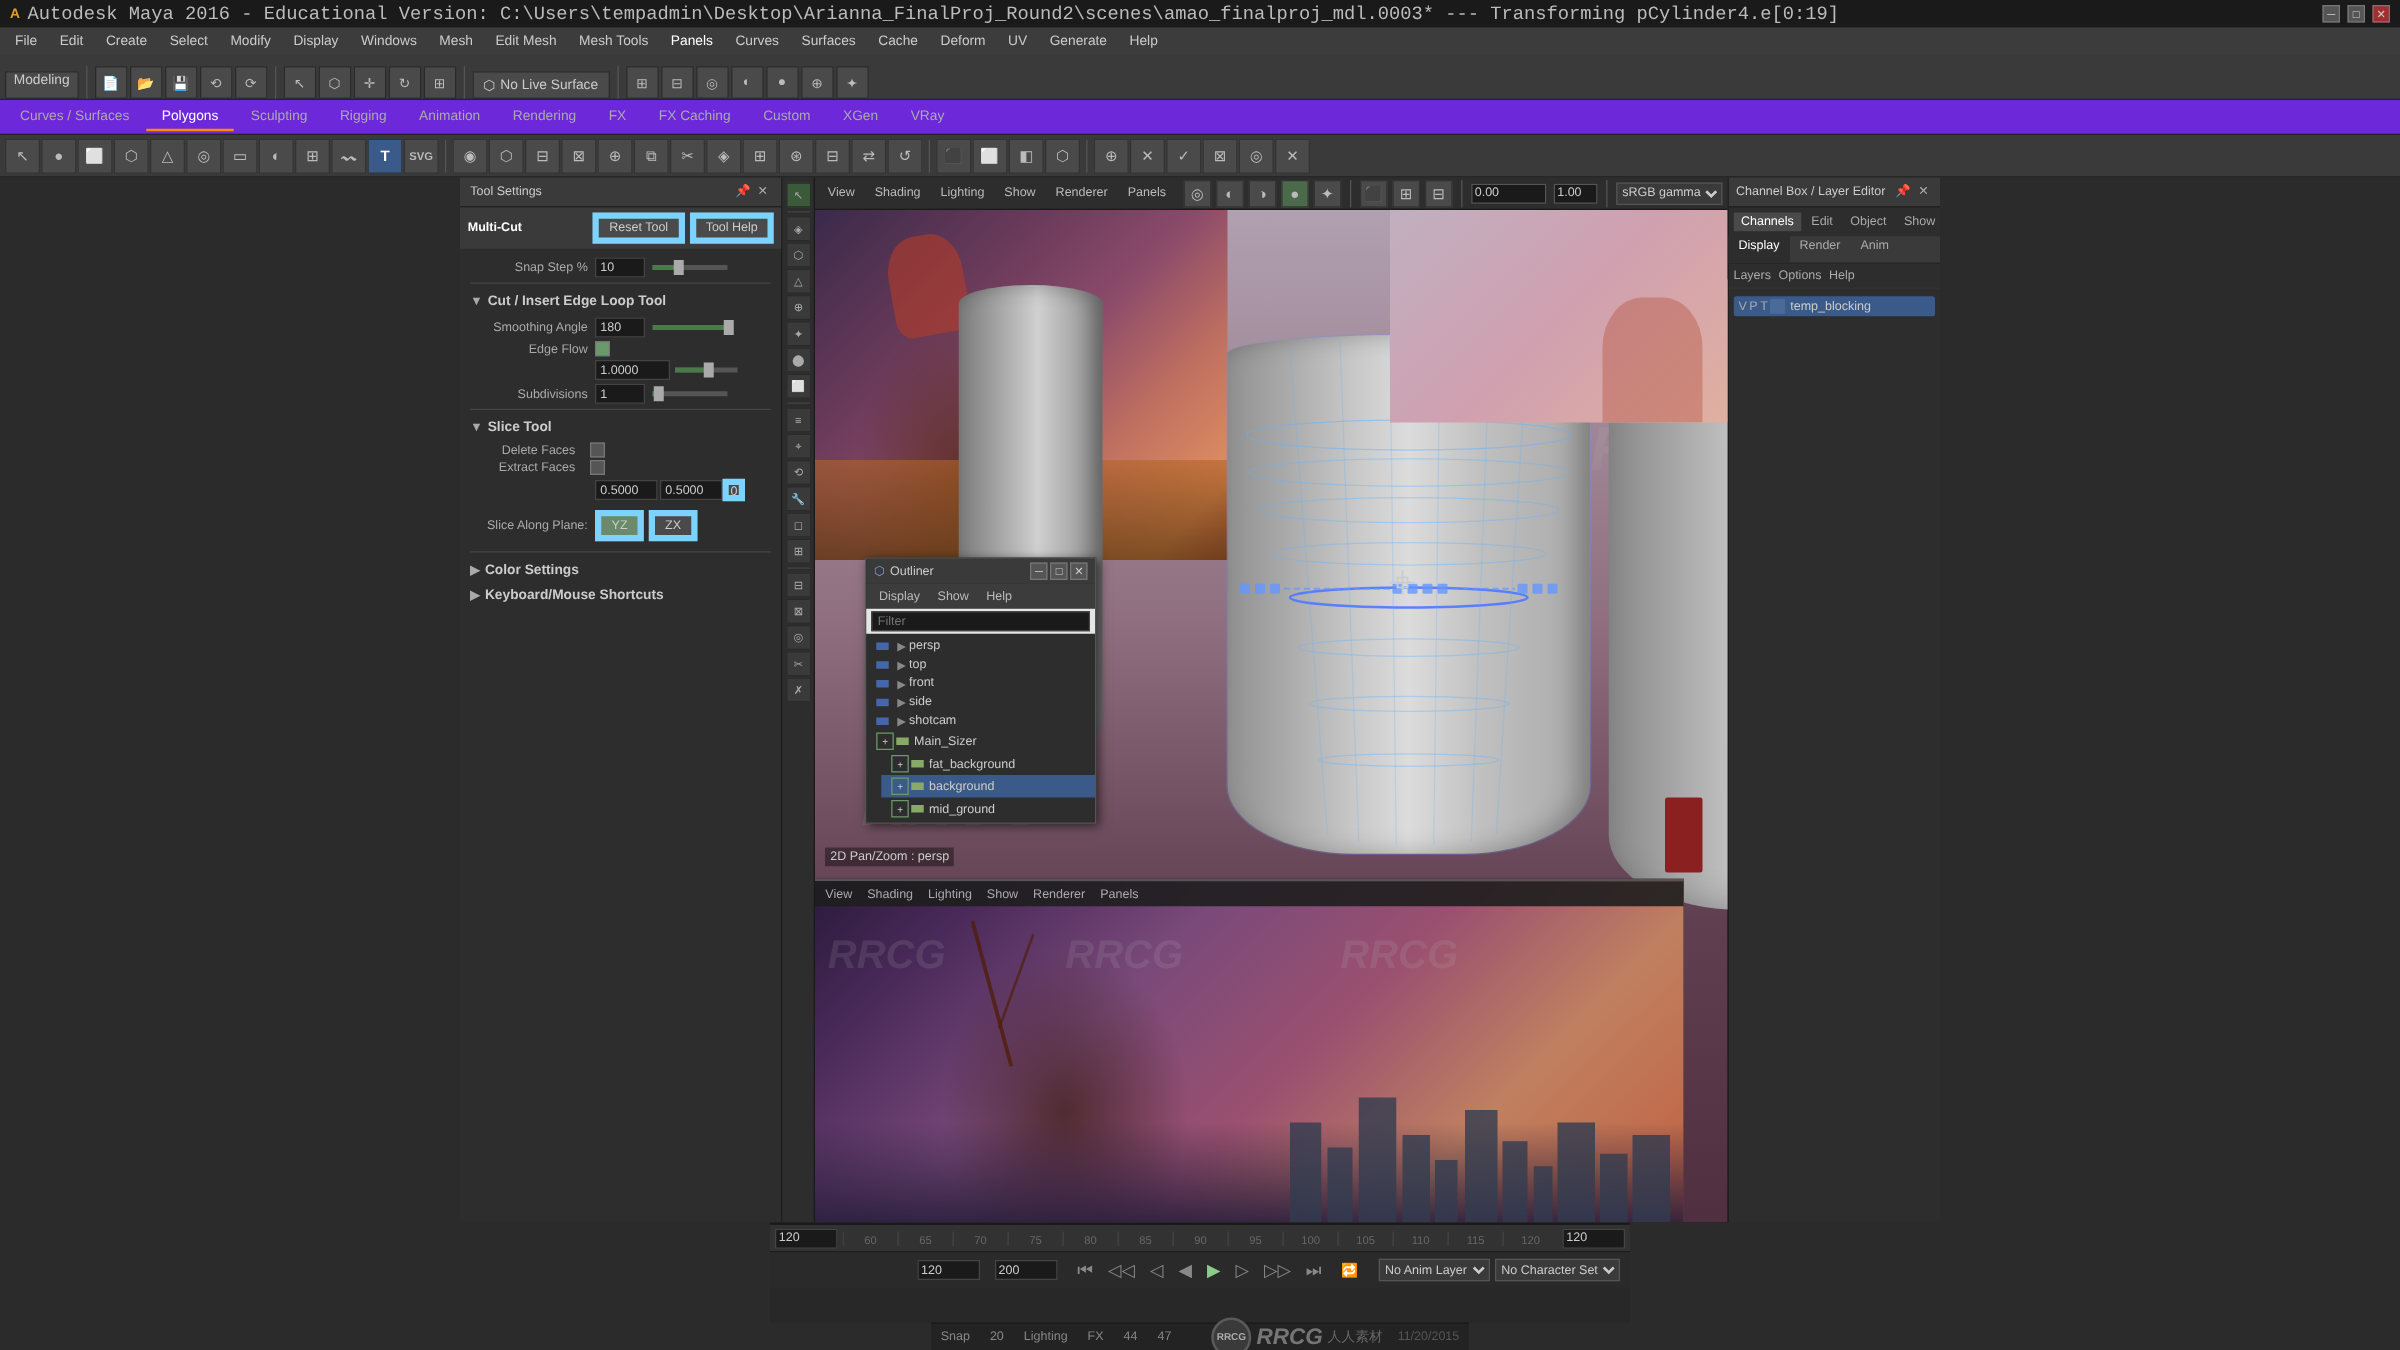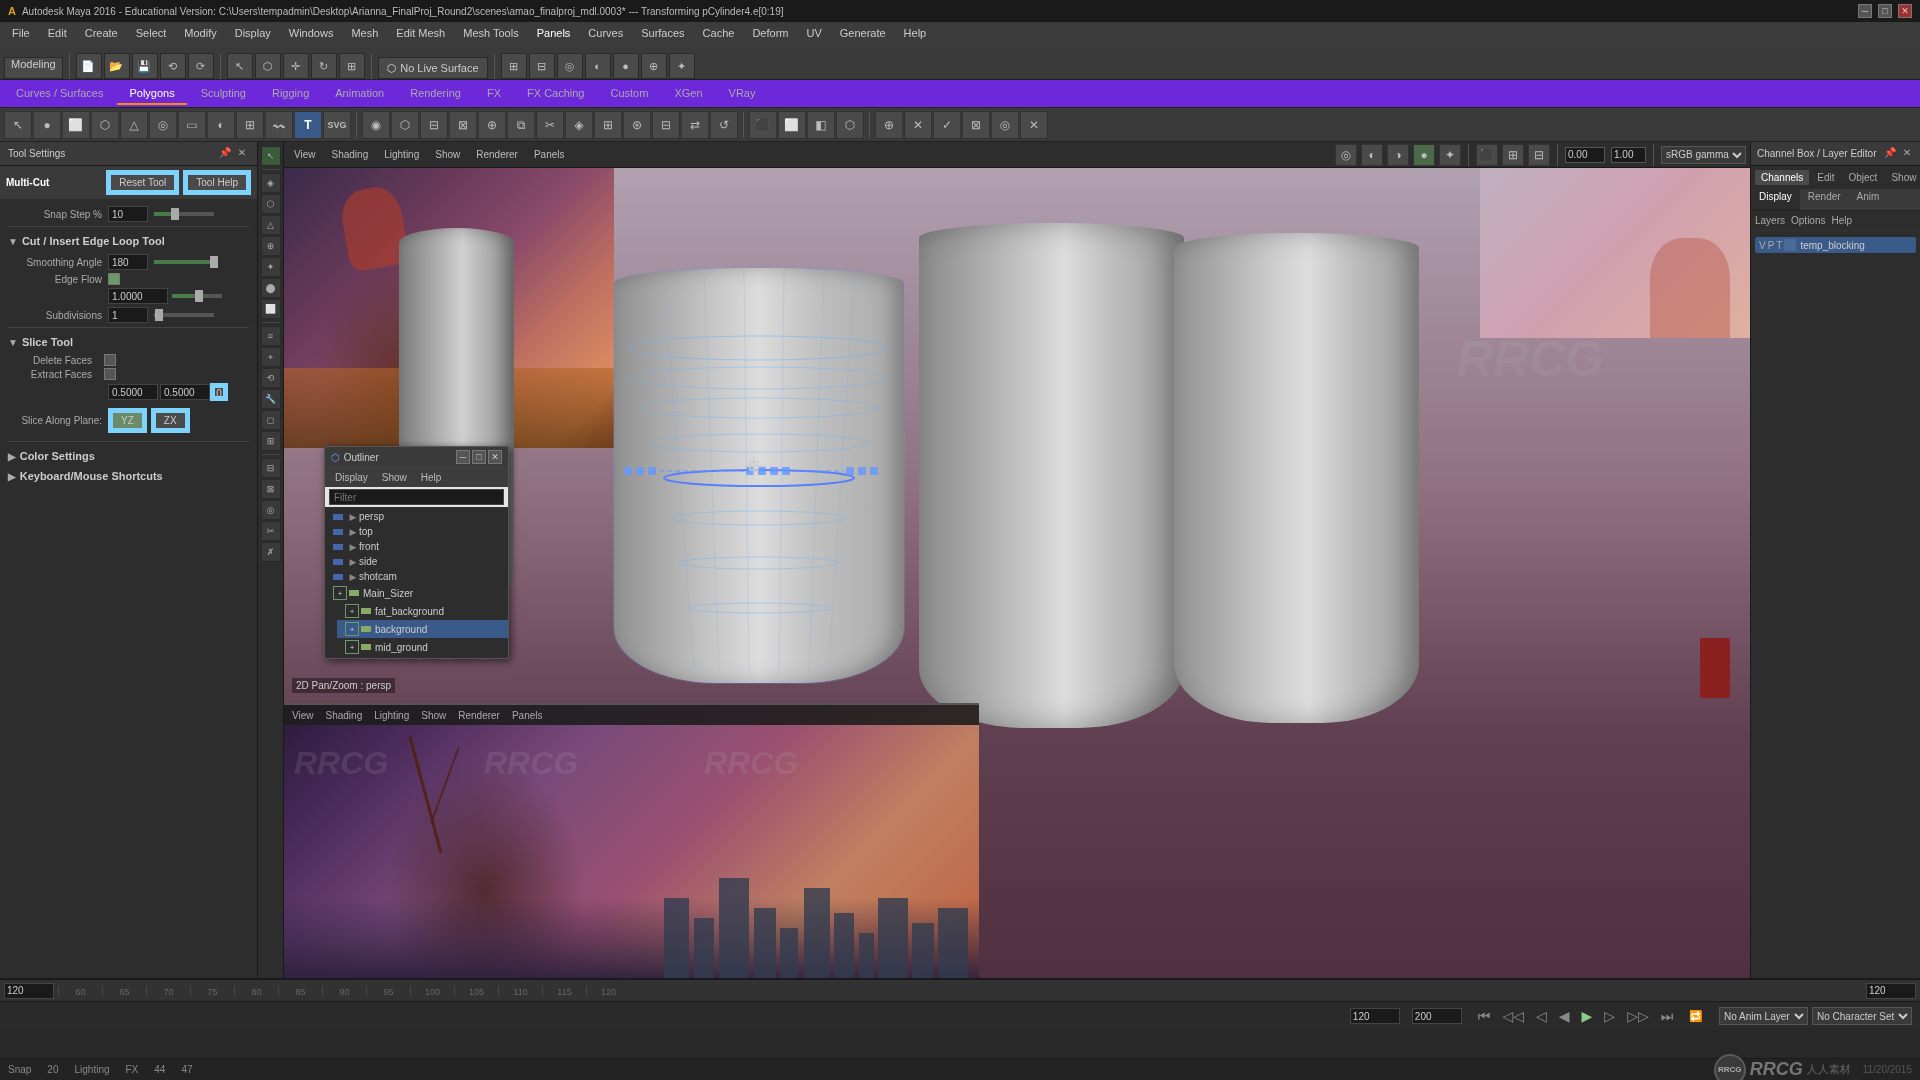--- a/index.html
+++ b/index.html
@@ -260,21 +260,21 @@
       color: #aaa; font-size: 9px;
     }
     .lib-btn.active-tool { background: #3a5a3a; }
   </style>
 </head>
 <body>
 
 <div id="titlebar">
   <div id="titlebar-left">
     <span style="color:#e0a020;font-weight:bold;font-size:11px;">A</span>
-    <span style="font-size:10px;">Autodesk Maya 2016 - Educational Version: C:\Users\tempadmin\Desktop\Arianna_FinalProj_Round2\scenes\amao_finalproj_mdl.0003*    --- Transforming pCylinder4.e[0:19]</span>
+    <span style="font-size:15px;font-family:Liberation Mono, monospace;">Autodesk Maya 2016 - Educational Version: C:\Users\tempadmin\Desktop\Arianna_FinalProj_Round2\scenes\amao_finalproj_mdl.0003*    --- Transforming pCylinder4.e[0:19]</span>
   </div>
   <div id="titlebar-controls">
     <div class="title-btn">─</div>
     <div class="title-btn">□</div>
     <div class="title-btn" style="background:#a03030;">✕</div>
   </div>
 </div>
 
 <div id="menubar">
   <div class="menu-item">File</div>
@@ -377,21 +377,21 @@
   <div class="icon-btn">⬡</div>
   <div style="width:1px;height:26px;background:#555;margin:0 4px;"></div>
   <div class="icon-btn">⊕</div>
   <div class="icon-btn">✕</div>
   <div class="icon-btn">✓</div>
   <div class="icon-btn">⊠</div>
   <div class="icon-btn">◎</div>
   <div class="icon-btn">✕</div>
 </div>
 
-<div id="content-region" style="display:flex; height:calc(1080px - 22px - 22px - 36px - 28px - 34px); flex-direction:column;">
+<div id="content-region" style="display:flex; height:calc(1080px - 22px - 22px - 36px - 28px - 34px); flex-direction:column;align-items:center;">
 
   <div style="display:flex; flex:1; min-height:0; overflow:hidden;">
 
     <div id="left-panel">
       <div id="tool-settings-header">
         <span style="font-size:10px;color:#ccc;">Tool Settings</span>
         <div style="display:flex;gap:2px;">
           <div class="panel-close-btn">📌</div>
           <div class="panel-close-btn">✕</div>
         </div>
@@ -540,21 +540,21 @@
         <div class="icon-btn" style="width:22px;height:22px;">◎</div>
         <div class="icon-btn" style="width:22px;height:22px;">◐</div>
         <div class="icon-btn" style="width:22px;height:22px;">◑</div>
         <div class="icon-btn" style="width:22px;height:22px;background:#4a6a4a;">●</div>
         <div class="icon-btn" style="width:22px;height:22px;">✦</div>
         <div style="width:1px;height:22px;background:#555;margin:0 3px;"></div>
         <div class="icon-btn" style="width:22px;height:22px;">⬛</div>
         <div class="icon-btn" style="width:22px;height:22px;">⊞</div>
         <div class="icon-btn" style="width:22px;height:22px;">⊟</div>
         <div style="width:1px;height:22px;background:#555;margin:0 3px;"></div>
-        <input class="input-field-sm" value="0.00" style="width: 40px;">
+        <input class="input-field-sm" value="0.00" style="width: 60px;">
         <input class="input-field-sm" value="1.00" style="width: 35px; margin-left: 2px;">
         <div style="width:1px;height:22px;background:#555;margin:0 3px;"></div>
         <select class="gamma-select">
           <option>sRGB gamma</option>
         </select>
       </div>
 
       <div id="viewport" style="flex:1;position:relative;overflow:hidden;">
 
         <div style="position:absolute;inset:0;background:linear-gradient(180deg,#b0a0b0 0%,#907080 40%,#604050 70%,#503040 100%);"></div>

